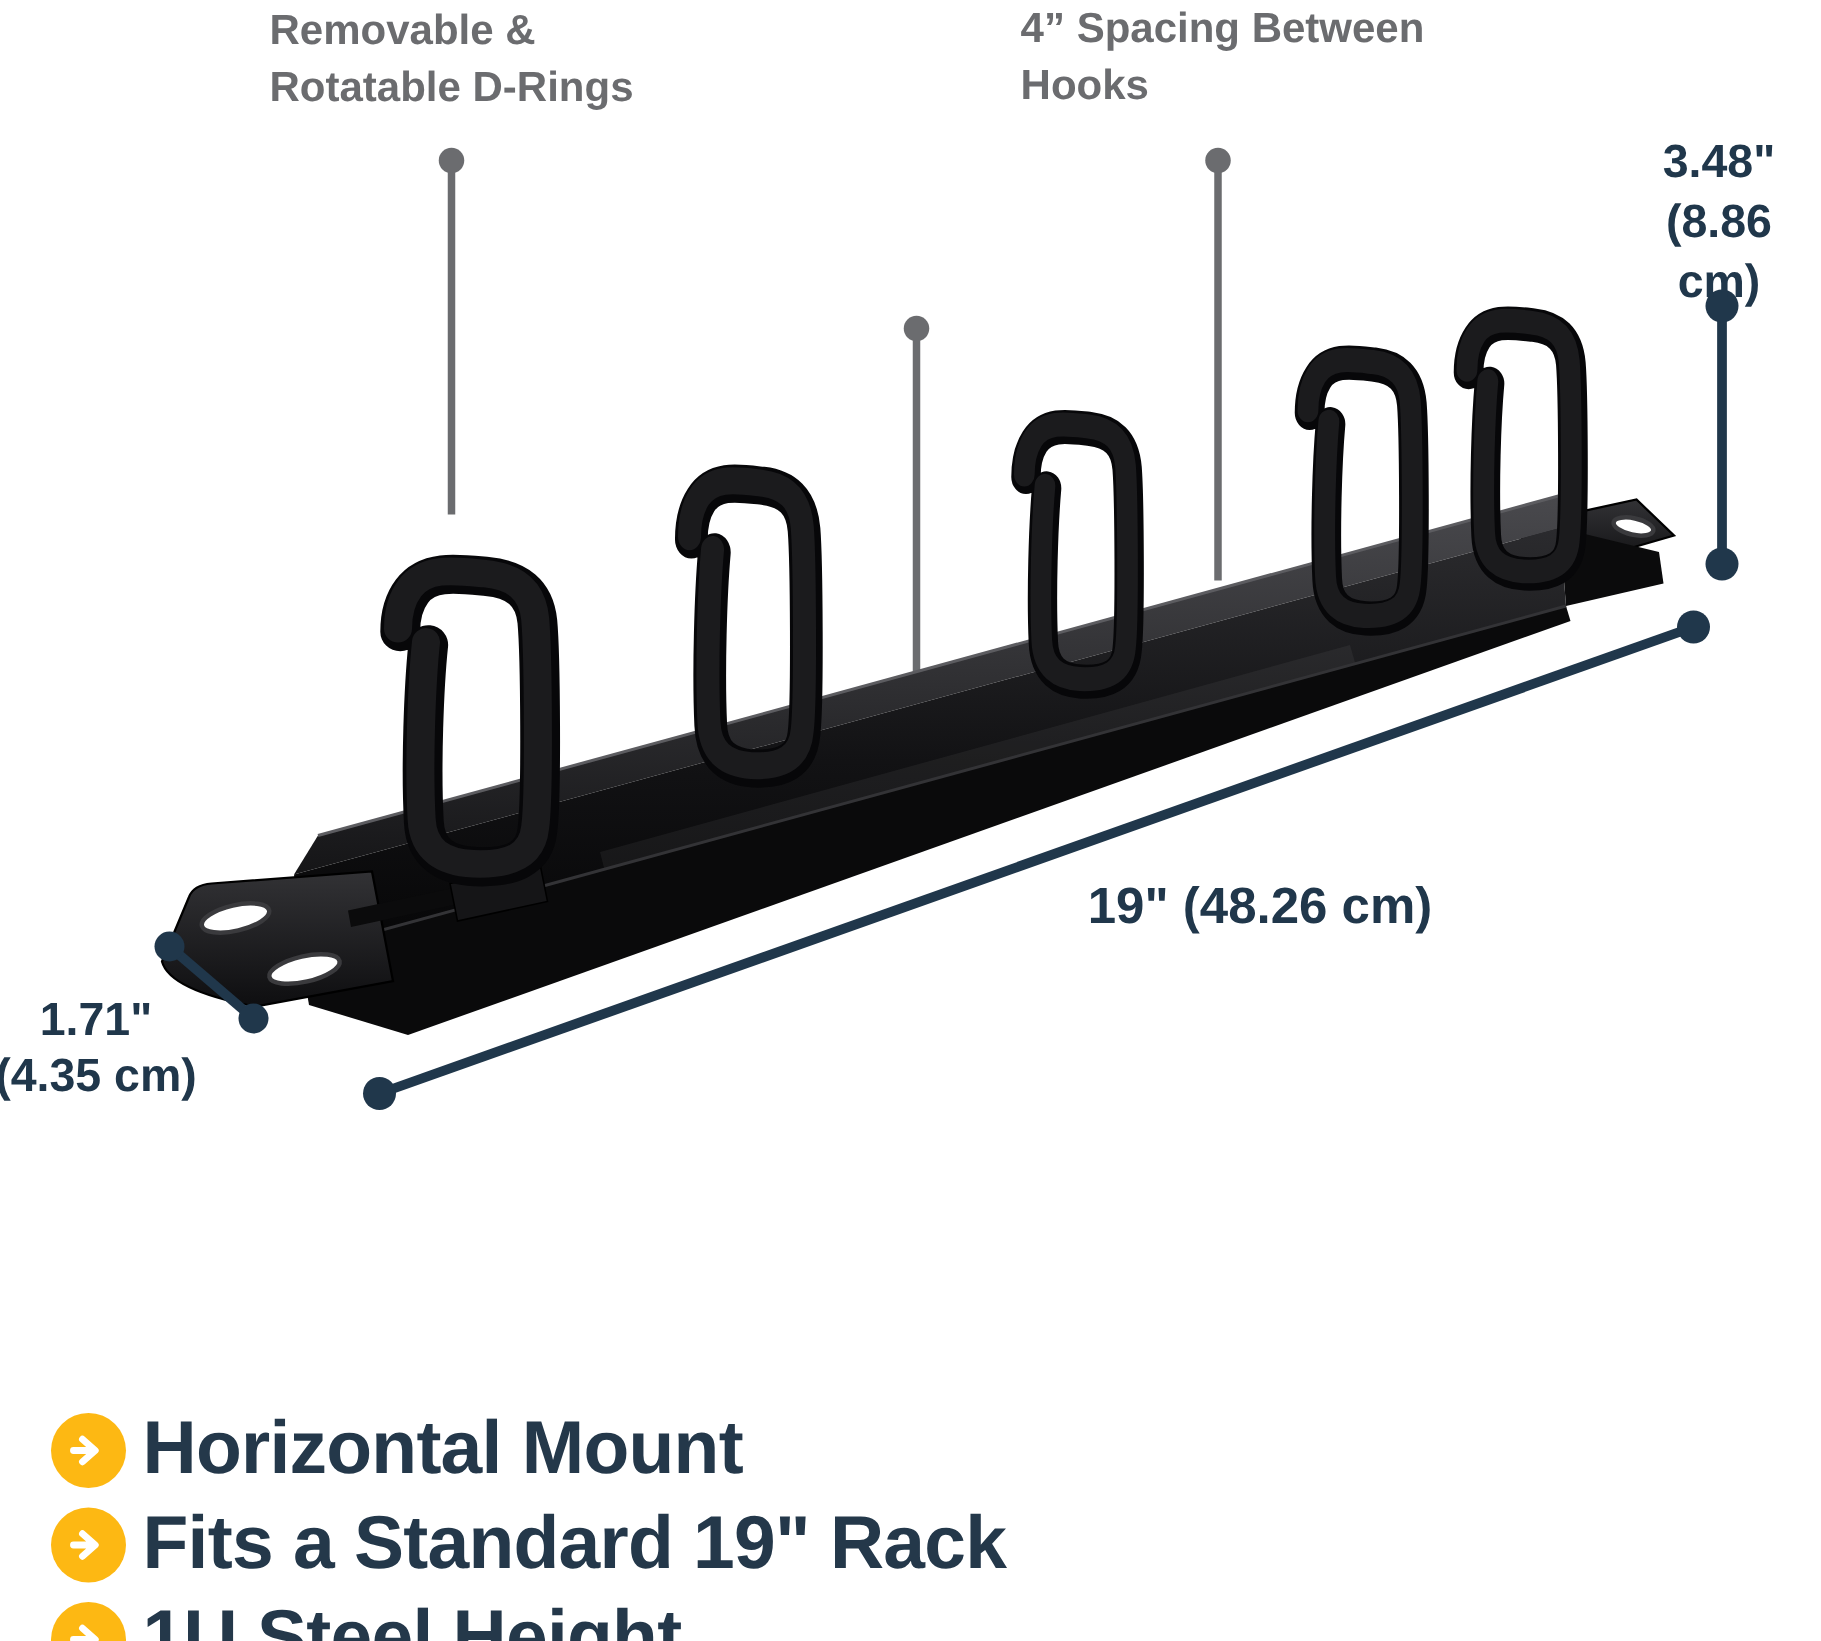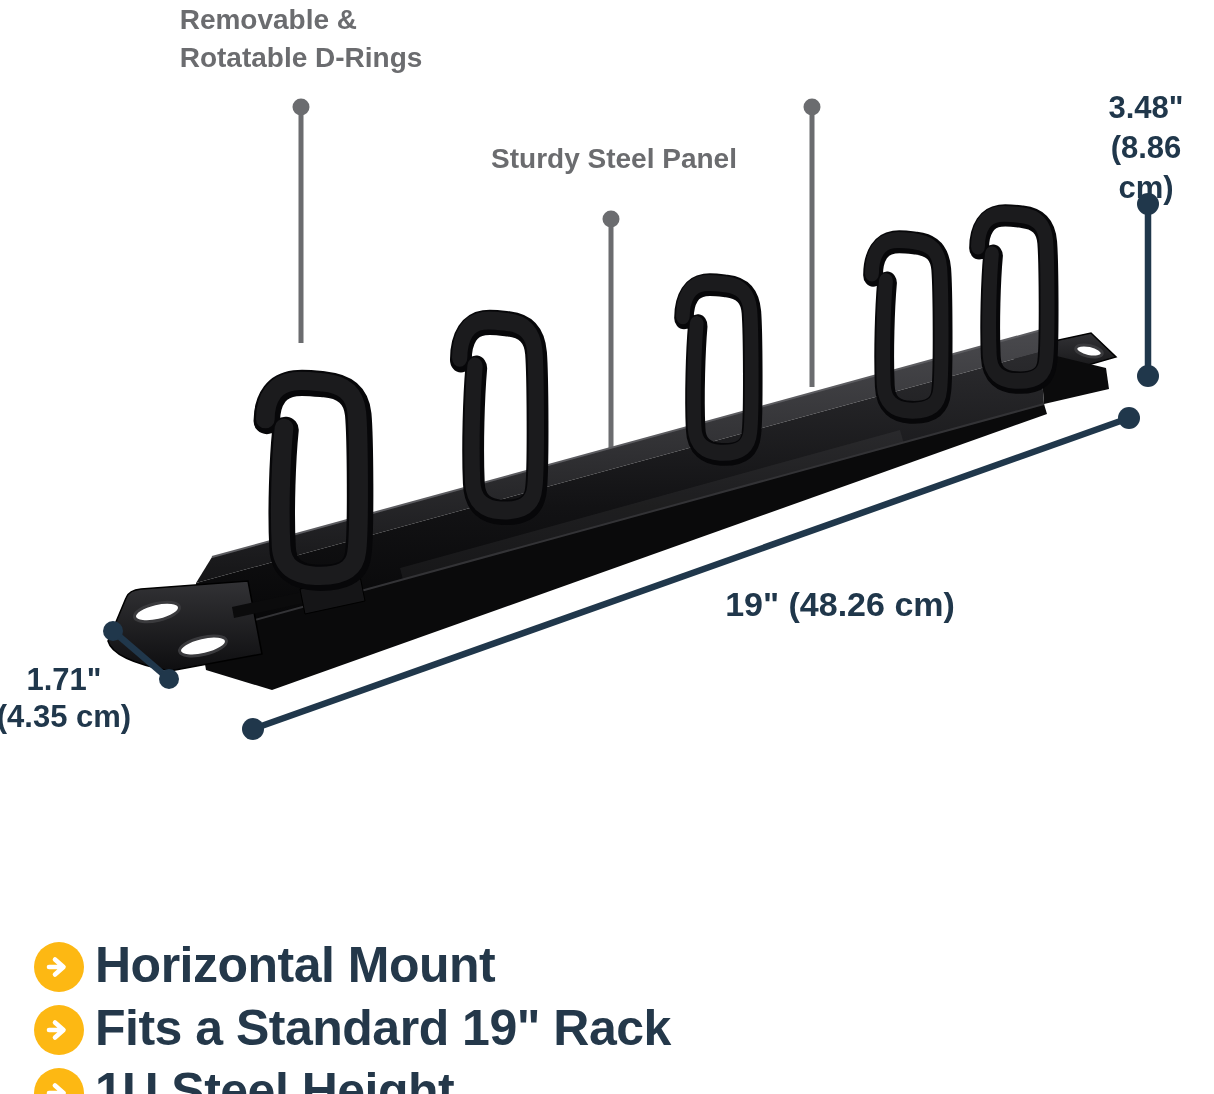--- a/index.html
+++ b/index.html
@@ -150,21 +150,22 @@
     </g>
     <g>
       <line class="nline" x1="113" y1="631" x2="169" y2="679"></line>
       <circle class="ndot" cx="113" cy="631" r="10"></circle>
       <circle class="ndot" cx="169" cy="679" r="10"></circle>
     </g>
   </svg>
 
   <div class="callout" style="left:301px;top:1px;">Removable &amp;
 Rotatable D-Rings</div>
-  <div class="callout" style="left:614px;top:140px;">Sturdy Steel Panel</div>
+  <div class="callout" style="left:815px;top:0px;">4” Spacing Between
+Hooks</div>
 
   <div class="dim dim-height" style="left:1146px;top:88px;">3.48"
 (8.86 cm)</div>
   <div class="dim dim-width" style="left:840px;top:585px;">19" (48.26 cm)</div>
   <div class="dim dim-depth" style="left:64px;top:661px;">1.71"
 (4.35 cm)</div>
 
   <div id="features">
     <div class="feature-row">
       <span class="bullet">

